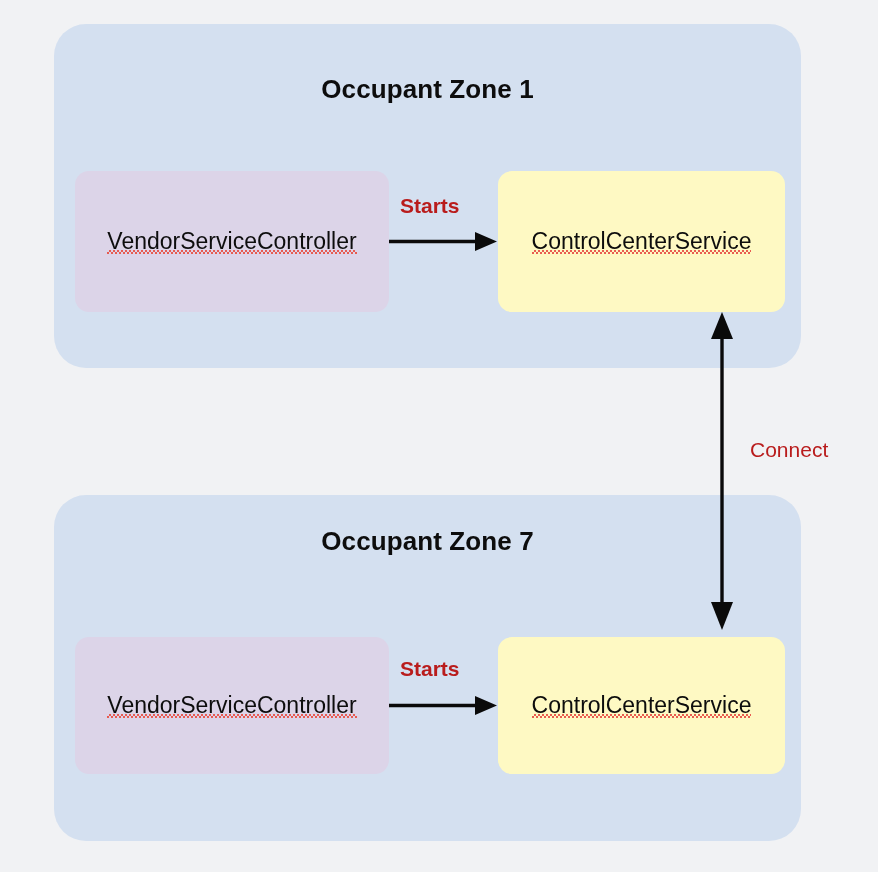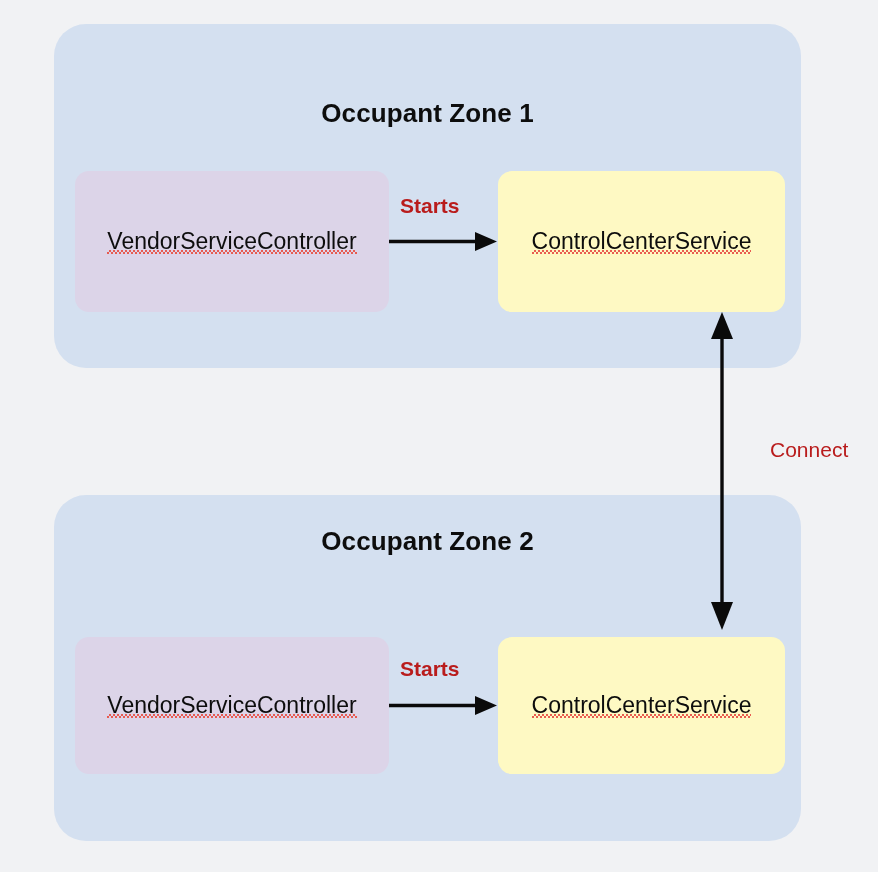--- a/index.html
+++ b/index.html
@@ -33,21 +33,21 @@
     position: absolute;
     left: 0;
     right: 0;
     text-align: center;
     font-size: 26px;
     font-weight: bold;
     color: #0d0d0d;
     letter-spacing: 0.1px;
     white-space: nowrap;
   }
-  #zone-1 .zone-title { top: 50px; margin-top: 24px; }
+  #zone-1 .zone-title { top: 50px; }
   #zone-2 .zone-title { top: 31px; }
 
   
   .node {
     position: absolute;
     border-radius: 14px;
     box-sizing: border-box;
     display: flex;
     align-items: center;
     justify-content: center;
@@ -106,41 +106,41 @@
   .edge-label {
     position: absolute;
     font-size: 21px;
     color: #b91c1c;
     white-space: nowrap;
   }
   .edge-label-bold { font-weight: bold; }
 
   #label-starts-1  { left: 400px; top: 194px; }
   #label-starts-2  { left: 400px; top: 657px; }
-  #label-connect   { left: 770px; top: 438px; }
+  #label-connect   { left: 750px; top: 438px; }
 </style>
 </head>
 <body>
 
 <div id="canvas">
 
   <div class="zone" id="zone-1">
     <div class="zone-title">Occupant Zone 1</div>
   </div>
 
   <div class="node node-purple" id="node-vsc-1">
     <span class="node-label">VendorServiceController</span>
   </div>
 
   <div class="node node-green" id="node-ccs-1">
     <span class="node-label">ControlCenterService</span>
   </div>
 
   <div class="zone" id="zone-2">
-    <div class="zone-title">Occupant Zone 2</div>
+    <div class="zone-title">Occupant Zone 7</div>
   </div>
 
   <div class="node node-purple" id="node-vsc-2">
     <span class="node-label">VendorServiceController</span>
   </div>
 
   <div class="node node-green" id="node-ccs-2">
     <span class="node-label">ControlCenterService</span>
   </div>
 

